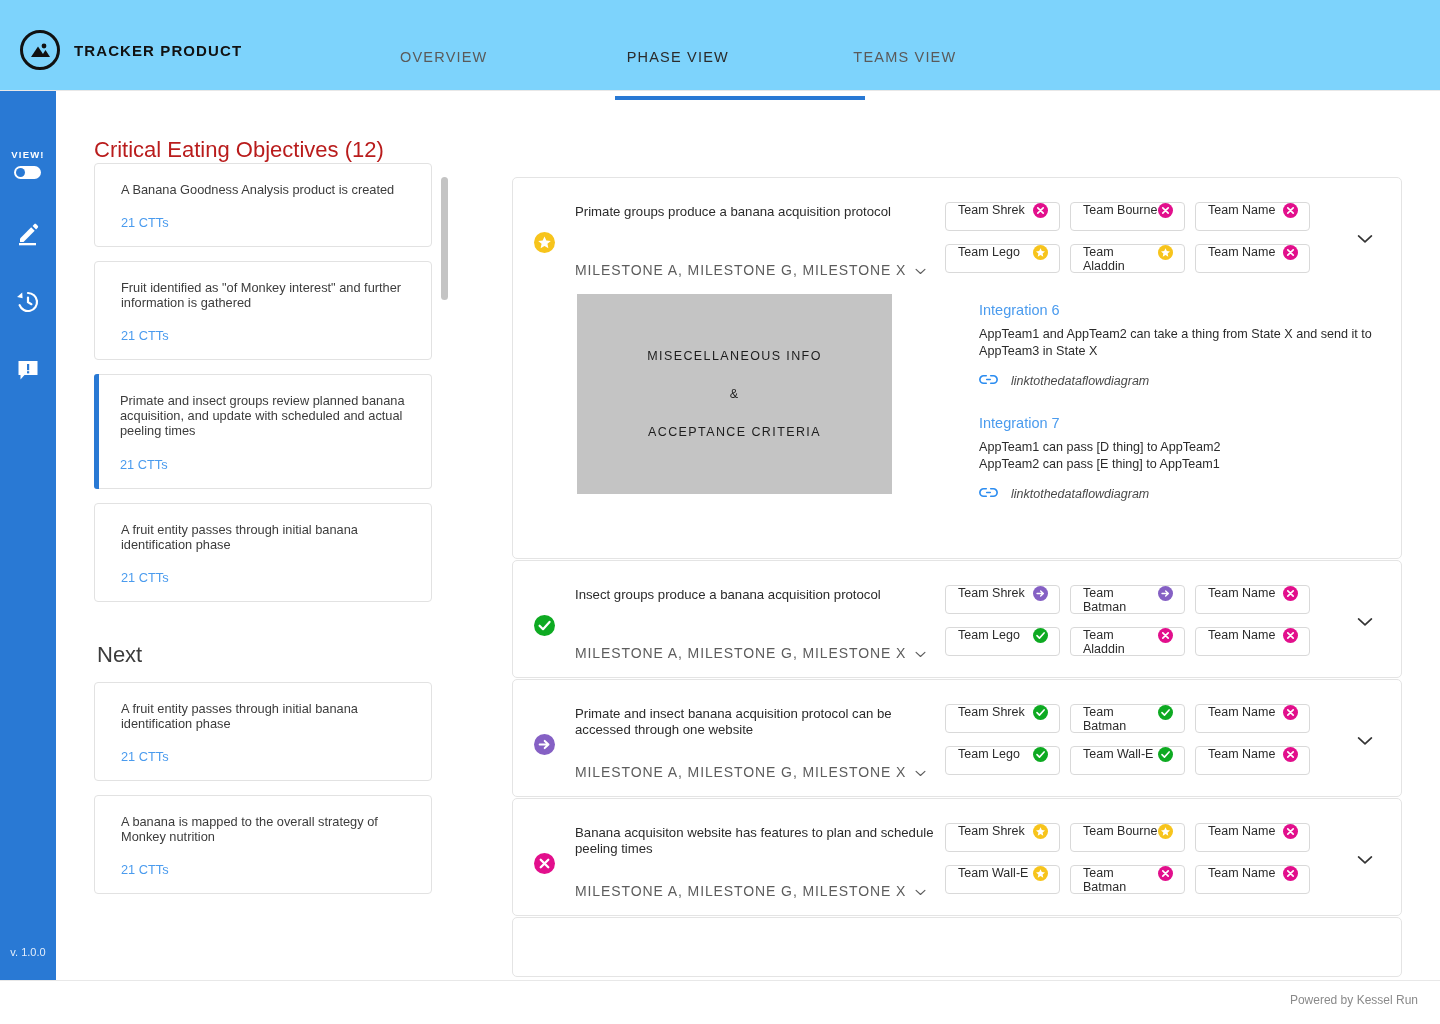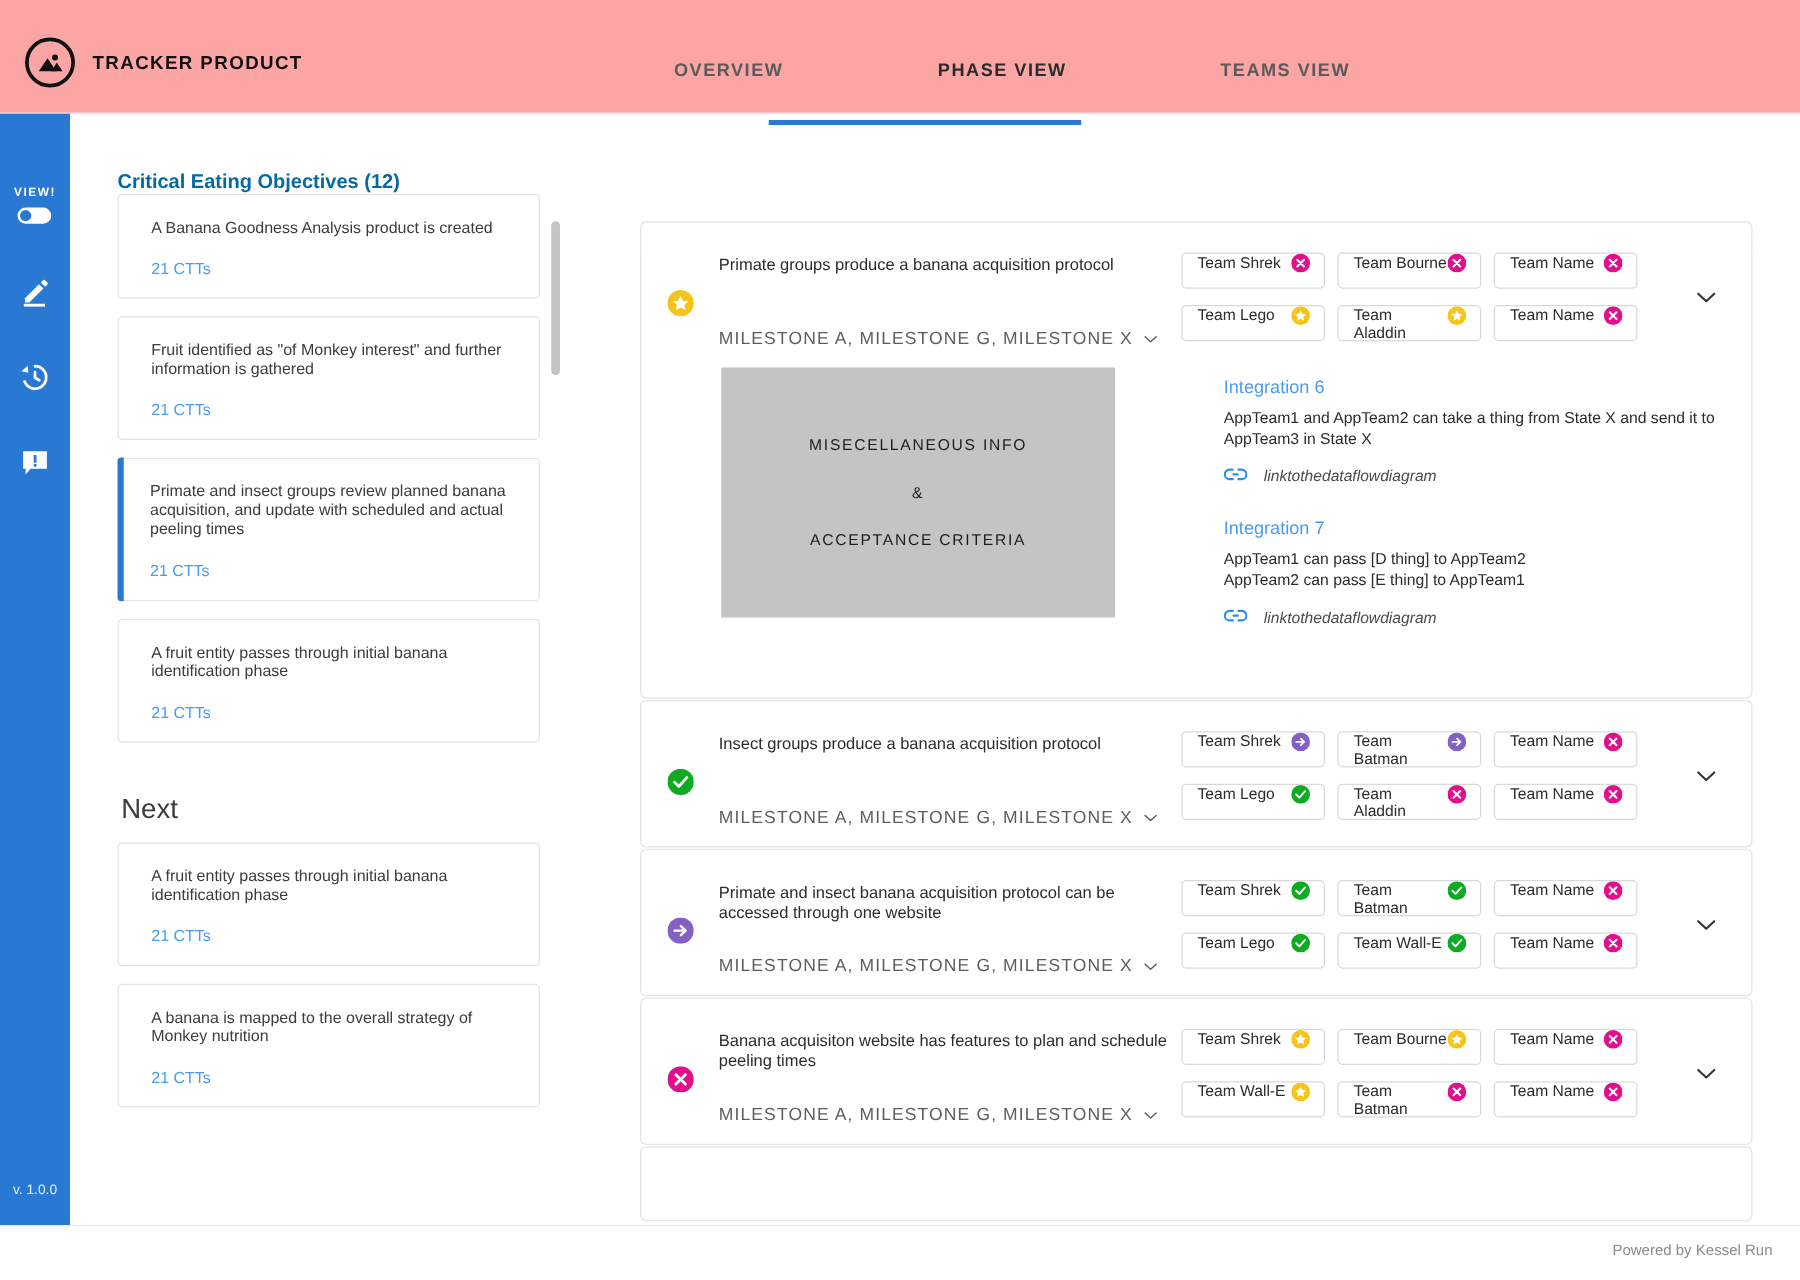--- a/index.html
+++ b/index.html
@@ -6,38 +6,38 @@
   html, body {
     width: 1440px; height: 1024px;
     font-family: "Liberation Sans", sans-serif;
     background: #ffffff;
     overflow: hidden;
   }
 
   
   .header {
     position: absolute; top: 0; left: 0; width: 1440px; height: 91px;
-    background: #fca5a5; border-bottom: 1px solid #e8e8e8;
+    background: #7dd3fc; border-bottom: 1px solid #e8e8e8;
     display: flex; align-items: flex-start;
   }
   .brand { display: flex; align-items: center; gap: 14px; padding: 30px 0 0 20px; }
   .logo-circle {
     width: 40px; height: 40px; border-radius: 50%;
     border: 3px solid #111; display: flex; align-items: center; justify-content: center;
   }
   .brand-title {
     font-size: 15px; font-weight: bold; letter-spacing: 1.1px; color: #111;
   }
   .nav {
     position: absolute; left: 400px; top: 47px; width: 680px; height: 44px;
     display: flex;
   }
   .nav-tab {
-    flex: 1; text-align: right; font-size: 14.5px; letter-spacing: 1.2px;
-    color: #5a5a5a; cursor: pointer; padding-top: 2px; position: relative; font-weight: bold;
+    flex: 1; text-align: left; font-size: 14.5px; letter-spacing: 1.2px;
+    color: #5a5a5a; cursor: pointer; padding-top: 2px; position: relative;
   }
   .nav-tab.active { color: #2b2b2b; }
   .nav-tab.active::after {
     content: ""; position: absolute; left: 50%; transform: translateX(-50%);
     bottom: -9px; width: 250px; height: 4px; background: #2979d4;
   }
 
   
   .rail {
     position: absolute; left: 0; top: 91px; width: 56px; height: 889px;
@@ -59,21 +59,21 @@
   .rail-version {
     position: absolute; bottom: 22px; left: 0; width: 56px; text-align: center;
     font-size: 11px; color: #e4eefb;
   }
 
   
   .objectives {
     position: absolute; left: 56px; top: 91px; width: 440px; height: 889px;
     padding: 46px 0 0 38px; overflow: hidden;
   }
-  .obj-title { font-size: 16px; font-weight: bold; color: #0369a1; }
+  .obj-title { font-size: 22px; font-weight: normal; color: #b91c1c; }
   .obj-group-title { font-size: 22px; color: #3c3c3c; margin: 40px 0 14px 3px; font-weight: normal; }
   .obj-card {
     position: relative; width: 338px; background: #fff;
     border: 1px solid #e2e2e2; border-radius: 4px;
     padding: 18px 22px 16px 26px; margin-bottom: 14px;
   }
   .obj-card.selected { border-left: none; padding-left: 26px; }
   .obj-card.selected::before {
     content: ""; position: absolute; left: 0; top: -1px; bottom: -1px; width: 5px;
     background: #2979d4; border-radius: 3px 0 0 3px;

